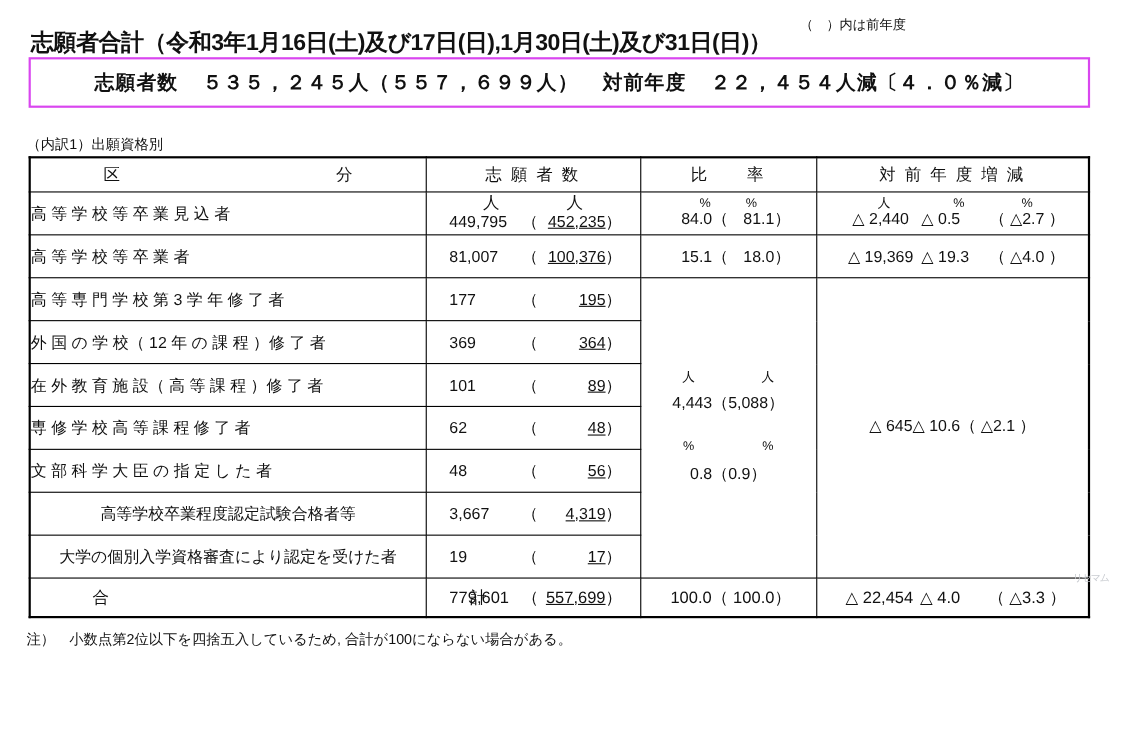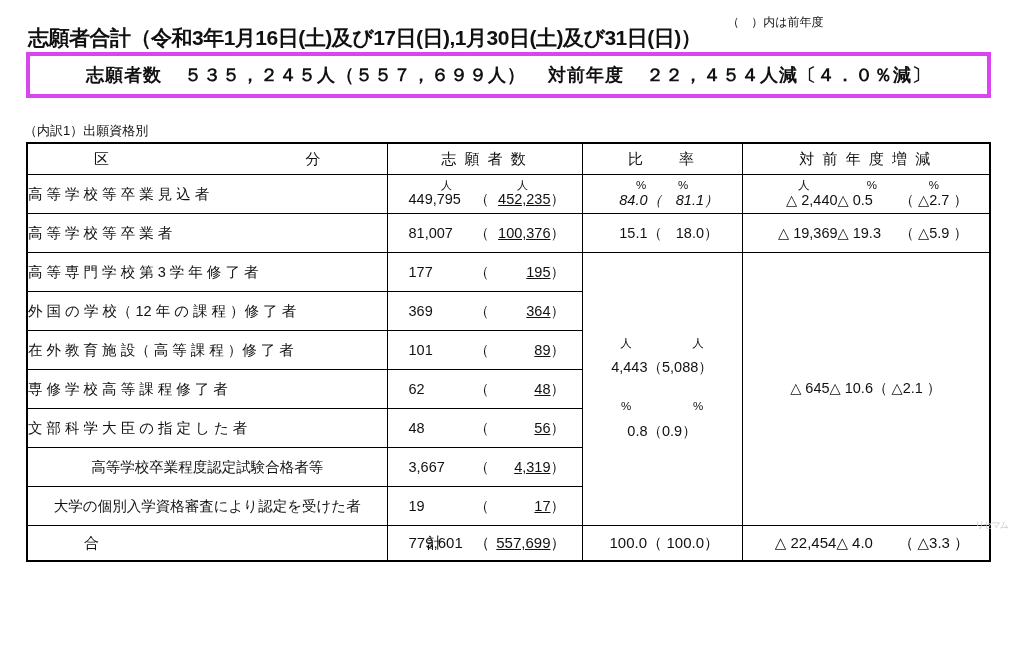--- a/index.html
+++ b/index.html
@@ -19,21 +19,21 @@
     font-size:21px;font-weight:bold;letter-spacing:-0.5px;
     white-space:nowrap;
   }
   .header-note{
     font-size:12px;margin-left:26px;margin-bottom:21px;white-space:nowrap;
   }
 
   
   .total-box{
     position:absolute;left:26px;top:52px;width:965px;height:46px;
-    border:4px solid #d946ef;box-sizing:border-box;
+    border:2px solid #d946ef;box-sizing:border-box;
     display:flex;align-items:center;justify-content:center;
   }
   .total-inner{font-size:18px;font-weight:bold;letter-spacing:1px;white-space:nowrap;}
   .total-inner .gap{display:inline-block;width:22px;}
 
   
   .subtitle{
     position:absolute;left:24px;top:122px;font-size:13px;
   }
 
@@ -72,21 +72,21 @@
   .num .v1{display:inline-block;min-width:66px;text-align:left;}
   .num .v2{display:inline-block;min-width:66px;text-align:right;text-decoration:underline;}
   .num .paren{display:inline-block;width:10px;text-align:center;}
 
   .ratio{height:38px;font-size:14.5px;text-align:center;white-space:nowrap;}
   .ratio .r1{display:inline-block;min-width:42px;text-align:right;}
   .ratio .r2{display:inline-block;min-width:42px;text-align:right;}
 
   .delta{height:38px;font-size:14.5px;text-align:center;white-space:nowrap;}
   .delta .d{display:inline-block;}
-  .delta .d1{min-width:74px;text-align:right;}
+  .delta .d1{min-width:74px;text-align:center;}
   .delta .d2{min-width:62px;text-align:left;}
   .delta .d3{min-width:62px;text-align:left;}
 
   .merged{vertical-align:middle;text-align:center;font-size:14.5px;line-height:1.9;}
   .merged .um{font-size:11.5px;}
   .mline{display:flex;justify-content:center;gap:26px;}
 
   .total-row td{height:34px;font-size:15px;}
   .total-row .cat{letter-spacing:0;}
 
@@ -141,32 +141,32 @@
         <td>対 前 年 度 増 減</td>
       </tr>
 
       <tr>
         <td class="cat">
           <div class="cat-just">
               <span>高 等 学 校 等 卒 業 見 込 者</span>
             </div>
         </td>
         <td class="num">
-          <div style="font-size:11px;line-height:1.1;">
+          <div style="font-size:15px;line-height:1.1;">
             <span style="display:inline-block;min-width:66px;text-align:center;">人</span><span class="paren"></span><span style="display:inline-block;min-width:66px;text-align:center;">人</span>
           </div>
           <div style="line-height:1.2;">
             <span class="v1">449,795</span><span class="paren">（</span><span class="v2">452,235</span><span class="paren">）</span>
           </div>
         </td>
         <td class="ratio">
           <div style="font-size:11.5px;line-height:1.1;">
             <span style="display:inline-block;min-width:42px;text-align:center;">%</span><span class="paren"></span><span style="display:inline-block;min-width:42px;text-align:center;">%</span>
           </div>
-          <div style="line-height:1.2;font-style:italic;">
+          <div style="line-height:1.2;">
             <span class="r1">84.0</span><span class="paren">（</span><span class="r2">81.1</span><span class="paren">）</span>
           </div>
         </td>
         <td class="delta">
           <div style="font-size:11.5px;line-height:1.1;">
             <span style="display:inline-block;min-width:74px;text-align:center;">人</span><span style="display:inline-block;min-width:62px;text-align:center;">%</span><span style="display:inline-block;min-width:62px;text-align:center;">%</span>
           </div>
           <div style="line-height:1.2;">
             <span class="d d1">△ 2,440</span><span class="d d2">△ 0.5</span><span class="d d3">（  △2.7 ）</span>
           </div>
@@ -179,21 +179,21 @@
               <span>高 等 学 校 等 卒 業 者</span>
             </div>
         </td>
         <td class="num">
           <span class="v1">81,007</span><span class="paren">（</span><span class="v2">100,376</span><span class="paren">）</span>
         </td>
         <td class="ratio">
           <span class="r1">15.1</span><span class="paren">（</span><span class="r2">18.0</span><span class="paren">）</span>
         </td>
         <td class="delta">
-          <span class="d d1">△ 19,369</span><span class="d d2">△ 19.3</span><span class="d d3">（  △5.9 ）</span>
+          <span class="d d1">△ 19,369</span><span class="d d2">△ 19.3</span><span class="d d3">（  △4.0 ）</span>
         </td>
       </tr>
 
       <tr>
         <td class="cat">
           <div class="cat-just">
               <span>高 等 専 門 学 校 第 3 学 年 修 了 者</span>
             </div>
         </td>
         <td class="num">
@@ -293,18 +293,19 @@
         <td class="ratio">
           <span class="r1">100.0</span><span class="paren">（</span><span class="r2">100.0</span><span class="paren">）</span>
         </td>
         <td class="delta">
           <span class="d d1">△ 22,454</span><span class="d d2">△ 4.0</span><span class="d d3">（  △3.3 ）</span>
         </td>
       </tr>
     </tbody>
   </table>
 
+  <div class="footnote">注）　小数点第2位以下を四捨五入しているため, 合計が100にならない場合がある。</div>
 
   <div class="watermark">
     <span class="sub">リセマム</span>
   </div>
 
 </div>
 
 </body></html>

